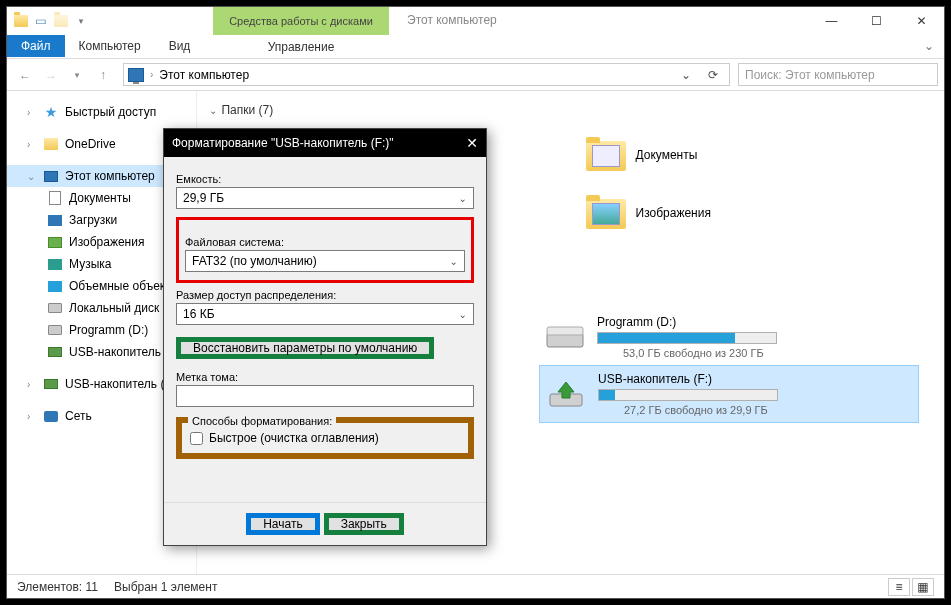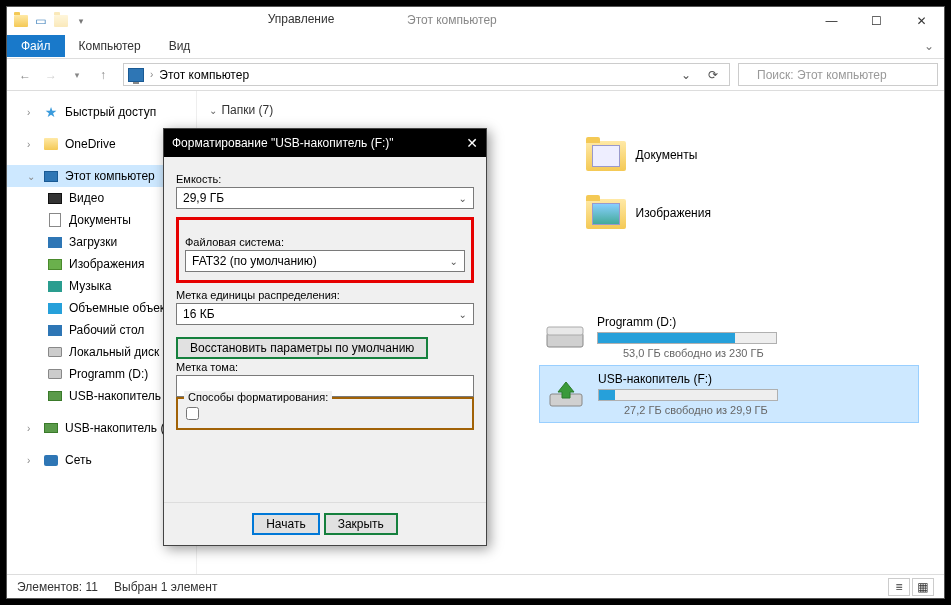--- a/index.html
+++ b/index.html
@@ -18,21 +18,21 @@
 .contextual-tab { height: 24px; display: flex; align-items: center; justify-content: center; color: #333; }
 .ribbon-collapse { margin-left: auto; padding: 4px 10px; color: #777; }
 .title-text { position: absolute; left: 400px; top: 6px; color: #888; font-size: 12px; }
 .navbar { height: 32px; border-bottom: 1px solid #ddd; display: flex; align-items: center; padding: 0 6px; gap: 2px; }
 .nav-btn { width: 24px; height: 24px; display: flex; align-items: center; justify-content: center; color: #888; }
 .addr-bar { flex: 1; height: 23px; border: 1px solid #ccc; display: flex; align-items: center; padding: 0 4px; gap: 6px; margin: 0 6px; }
 .addr-bar .pc-icon { width: 16px; height: 14px; background: #2e76b5; border: 1px solid #1a5a94; position: relative; }
 .addr-bar .pc-icon::after { content: ""; position: absolute; bottom: -3px; left: 4px; width: 6px; height: 2px; background: #888; }
 .addr-refresh { width: 24px; color: #555; text-align: center; }
 .addr-drop { margin-left: auto; color: #555; padding: 0 4px; }
-.search-box { width: 200px; height: 23px; border: 1px solid #ccc; display: flex; align-items: center; padding: 0 18px; color: #999; }
+.search-box { width: 200px; height: 23px; border: 1px solid #ccc; display: flex; align-items: center; padding: 0 6px; color: #999; }
 .content { flex: 1; display: flex; overflow: hidden; }
 .sidebar { width: 190px; border-right: 1px solid #eee; padding: 10px 0; overflow: hidden; }
 .tree-item { display: flex; align-items: center; height: 22px; padding-left: 20px; gap: 6px; white-space: nowrap; }
 .tree-item.child { padding-left: 40px; }
 .tree-item.selected { background: #cde8ff; }
 .tree-item .chev { width: 10px; color: #888; font-size: 10px; }
 .tree-item .ico { width: 16px; height: 16px; display: flex; align-items: center; justify-content: center; }
 .main { flex: 1; padding: 8px 12px; position: relative; }
 .section-header { color: #333; padding: 4px 0; border-bottom: 0; display: flex; align-items: center; gap: 4px; }
 .folders-grid { display: grid; grid-template-columns: 1fr 1fr; gap: 14px 30px; margin-top: 12px; }
@@ -55,23 +55,23 @@
 
 
 .dialog { position: absolute; left: 163px; top: 128px; width: 324px; height: 418px; background: #f0f0f0; border: 1px solid #444; box-shadow: 3px 3px 12px rgba(0,0,0,0.4); display:flex; flex-direction:column;}
 .dialog-title { height: 28px; background: #000; color: #fff; display: flex; align-items: center; padding: 0 8px; }
 .dialog-title .close { margin-left: auto; font-size: 14px; }
 .dialog-body { padding: 10px 12px; flex:1; }
 .field-label { font-size: 11px; margin-top: 6px; margin-bottom: 2px; color: #000; }
 .combo, .textin { width: 100%; height: 22px; border: 1px solid #7a7a7a; background: #fff; padding: 0 6px; display: flex; align-items: center; justify-content: space-between; font-size: 12px; }
 .combo .car { color: #555; font-size: 10px; }
 .highlight-box { border: 3px solid #e60000; padding: 4px 6px 8px 6px; margin-top: 8px; }
-.btn { height: 22px; border: 2px solid #15803d; background: #e1e1e1; padding: 0 12px; font-size: 12px; display:inline-flex; align-items:center; }
+.btn { height: 22px; border: 5px solid #15803d; background: #e1e1e1; padding: 0 12px; font-size: 12px; display:inline-flex; align-items:center; }
 .btn-row { display:flex; gap:4px; justify-content:center; padding: 10px 0; border-top:1px solid #ddd;}
-.group-box { border: 2px solid #a16207; padding: 8px; position: relative; }
+.group-box { border: 6px solid #a16207; padding: 8px; margin-top: 10px; position: relative; }
 .group-box .legend { position: absolute; top: -8px; left: 6px; background: #f0f0f0; padding: 0 4px; font-size: 11px; }
 .checkbox-row { display: flex; align-items: center; gap: 6px; font-size: 12px; }
 .checkbox-row input { width: 13px; height: 13px; }
 
 
 .ico-star{color:#3b9bdc;font-size:14px;}
 .ico-folder{width:14px;height:12px;background:linear-gradient(#ffe9a6,#f4c955);border-radius:1px;position:relative;}
 .ico-folder::before{content:"";position:absolute;top:-3px;left:0;width:6px;height:3px;background:#f4c955;border-radius:1px 1px 0 0;}
 .ico-onedrive{width:14px;height:12px;background:linear-gradient(#ffe9a6,#f4c955);border-radius:1px;}
 .ico-monitor{width:14px;height:11px;background:#2e76b5;border:1px solid #1a5a94;}
@@ -86,20 +86,21 @@
 .ico-3d{width:14px;height:11px;background:#26a0da;}
 .ico-desktop{width:14px;height:11px;background:#2e76b5;}
 .svg-usb-large{width:40px;height:32px;}
 </style>
 </head>
 <body>
 
 <div class="window">
 
   <div class="contextual">
+    <div class="contextual-header">Средства работы с дисками</div>
     <div class="contextual-tab">Управление</div>
   </div>
   <div class="title-text">Этот компьютер</div>
 
   <div class="titlebar">
     <div class="qat">
       <span class="qat-icon">
           <span class="ico-folder"></span>
         </span>
       <span class="qat-icon" style="color:#2e76b5">▭</span>
@@ -157,26 +158,20 @@
       <div style="height:10px"></div>
       <div class="tree-item selected">
           <span class="chev">⌄</span>
           <span class="ico">
             <span class="ico-monitor"></span>
           </span>
           <span>Этот компьютер</span>
         </div>
       <div class="tree-item child">
           <span class="ico">
-            <span class="ico-video"></span>
-          </span>
-          <span>Видео</span>
-        </div>
-      <div class="tree-item child">
-          <span class="ico">
             <span class="ico-doc"></span>
           </span>
           <span>Документы</span>
         </div>
       <div class="tree-item child">
           <span class="ico">
             <span class="ico-down"></span>
           </span>
           <span>Загрузки</span>
         </div>
@@ -190,26 +185,20 @@
           <span class="ico">
             <span class="ico-music"></span>
           </span>
           <span>Музыка</span>
         </div>
       <div class="tree-item child">
           <span class="ico">
             <span class="ico-3d"></span>
           </span>
           <span>Объемные объекть</span>
-        </div>
-      <div class="tree-item child">
-          <span class="ico">
-            <span class="ico-desktop"></span>
-          </span>
-          <span>Рабочий стол</span>
         </div>
       <div class="tree-item child">
           <span class="ico">
             <span class="ico-hdd"></span>
           </span>
           <span>Локальный диск (C</span>
         </div>
       <div class="tree-item child">
           <span class="ico">
             <span class="ico-hdd"></span>
@@ -323,37 +312,38 @@
     </div>
 
     <div class="highlight-box">
       <div class="field-label" style="margin-top:12px">Файловая система:</div>
       <div class="combo">
         <span>FAT32 (по умолчанию)</span>
           <span class="car">⌄</span>
       </div>
     </div>
 
-    <div class="field-label">Метка единицы распределения:</div>
+    <div class="field-label">Размер доступ распределения:</div>
     <div class="combo">
       <span>16 КБ</span>
         <span class="car">⌄</span>
     </div>
 
     <div style="margin-top:12px">
       <button class="btn">Восстановить параметры по умолчанию</button>
     </div>
 
-    <div class="field-label" style="margin-top:2px">Метка тома:</div>
+    <div class="field-label" style="margin-top:12px">Метка тома:</div>
     <input class="textin" value="" style="">
 
     <div class="group-box">
       <span class="legend">Способы форматирования:</span>
       <label class="checkbox-row">
         <input type="checkbox" style="">
+        <span>Быстрое (очистка оглавления)</span>
       </label>
     </div>
   </div>
   <div class="btn-row">
     <button class="btn" style="border-color:#0078d7">Начать</button>
     <button class="btn">Закрыть</button>
   </div>
 </div>
 
 </body></html>

